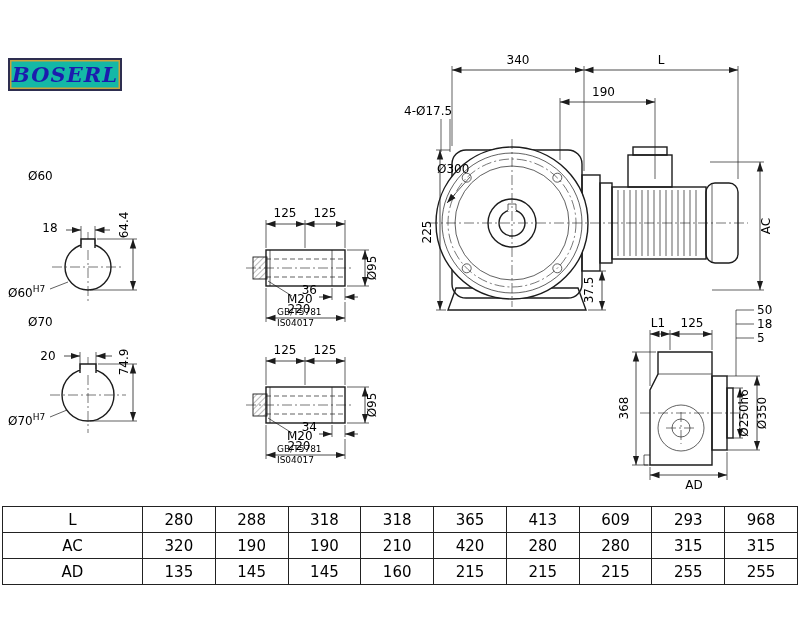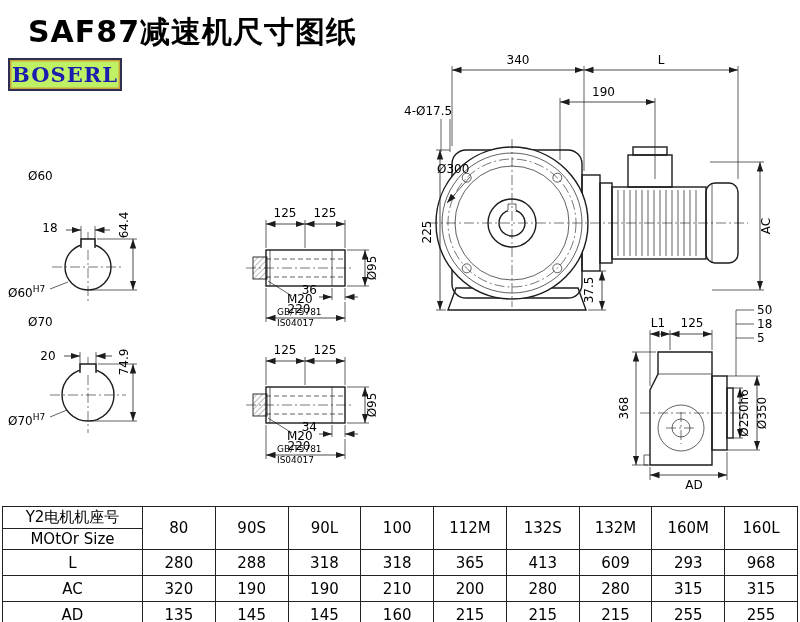--- a/index.html
+++ b/index.html
@@ -1,21 +1,21 @@
 <!DOCTYPE html>
 <html><head>
 <meta charset="utf-8">
 <style>
   * { margin:0; padding:0; box-sizing:border-box; }
   html,body { width:800px; height:622px; background:#ffffff; }
   body { font-family:"DejaVu Sans","Liberation Sans",sans-serif; color:#000; }
   .page { position:relative; width:800px; height:622px; background:#fff; overflow:hidden; }
   .title { position:absolute; left:28px; top:12px; font-size:30px; font-weight:bold; letter-spacing:1px; color:#000; white-space:nowrap; }
   .logo { position:absolute; left:8px; top:58px; width:114px; height:33px; border:2px solid #2e2e50;
-          box-shadow: inset 0 0 0 1.5px #c9a43a; display:flex; align-items:center; justify-content:center; background:#bef264; }
+          box-shadow: inset 0 0 0 1.5px #c9a43a; display:flex; align-items:center; justify-content:center; background:#14b8a6;font-style:italic; }
   .logo span { font-family:"DejaVu Serif","Liberation Serif",serif; font-size:21px; font-weight:bold; color:#1c1cae; letter-spacing:1px; }
   svg.drawing { position:absolute; left:0; top:0; }
 
   
   .ol  { fill:none; stroke:#1c1c1c; stroke-width:1.4; }
   .olw { fill:#ffffff; stroke:#1c1c1c; stroke-width:1.4; }
   .th  { fill:none; stroke:#1c1c1c; stroke-width:0.7; }
   .b   { stroke:#1c1c1c; stroke-width:0.9; }
   .dim { fill:none; stroke:#1c1c1c; stroke-width:0.8; }
   .cl  { fill:none; stroke:#1c1c1c; stroke-width:0.6; stroke-dasharray:10 3 2 3; }
@@ -28,21 +28,20 @@
   table.dims td { border:1px solid #222; text-align:center; font-size:15px; height:26px; padding:0; vertical-align:middle; }
   td.hcell { font-size:14px; }
   .hcell .cn { border-bottom:1px solid #222; padding:1px 0; }
   .hcell .en { padding:1px 0; }
 </style>
 </head>
 <body>
 
 <div class="page">
 
-  <div class="title">SAF87减速机尺寸图纸</div>
   <div class="logo">
     <span>BOSERL</span>
   </div>
 
   <svg class="drawing" width="800" height="505" viewBox="0 0 800 505">
     <defs>
       <marker id="aE" viewBox="0 0 10 8" refX="9.5" refY="4" markerWidth="10" markerHeight="8" orient="auto" markerUnits="userSpaceOnUse">
         <path d="M0,0.8 L9.5,4 L0,7.2 Z" fill="#1c1c1c"></path>
       </marker>
       <marker id="aS" viewBox="0 0 10 8" refX="0.5" refY="4" markerWidth="10" markerHeight="8" orient="auto" markerUnits="userSpaceOnUse">
@@ -294,54 +293,39 @@
         <col>
         <col>
         <col>
         <col>
         <col>
         <col>
         <col>
         <col>
     </colgroup>
     <tbody>
-        <tr>
-      <td class="hcell">
-        <div class="cn">Y2电机机座号</div>
-        <div class="en">MOtOr Size</div>
-      </td>
-      <td>80</td>
-      <td>90S</td>
-      <td>90L</td>
-      <td>100</td>
-      <td>112M</td>
-      <td>132S</td>
-      <td>132M</td>
-      <td>160M</td>
-      <td>160L</td>
-    </tr>
     <tr>
       <td>L</td>
       <td>280</td>
       <td>288</td>
       <td>318</td>
       <td>318</td>
       <td>365</td>
       <td>413</td>
       <td>609</td>
       <td>293</td>
       <td>968</td>
     </tr>
     <tr>
       <td>AC</td>
       <td>320</td>
       <td>190</td>
       <td>190</td>
       <td>210</td>
-      <td>200</td>
+      <td>420</td>
       <td>280</td>
       <td>280</td>
       <td>315</td>
       <td>315</td>
     </tr>
     <tr>
       <td>AD</td>
       <td>135</td>
       <td>145</td>
       <td>145</td>

